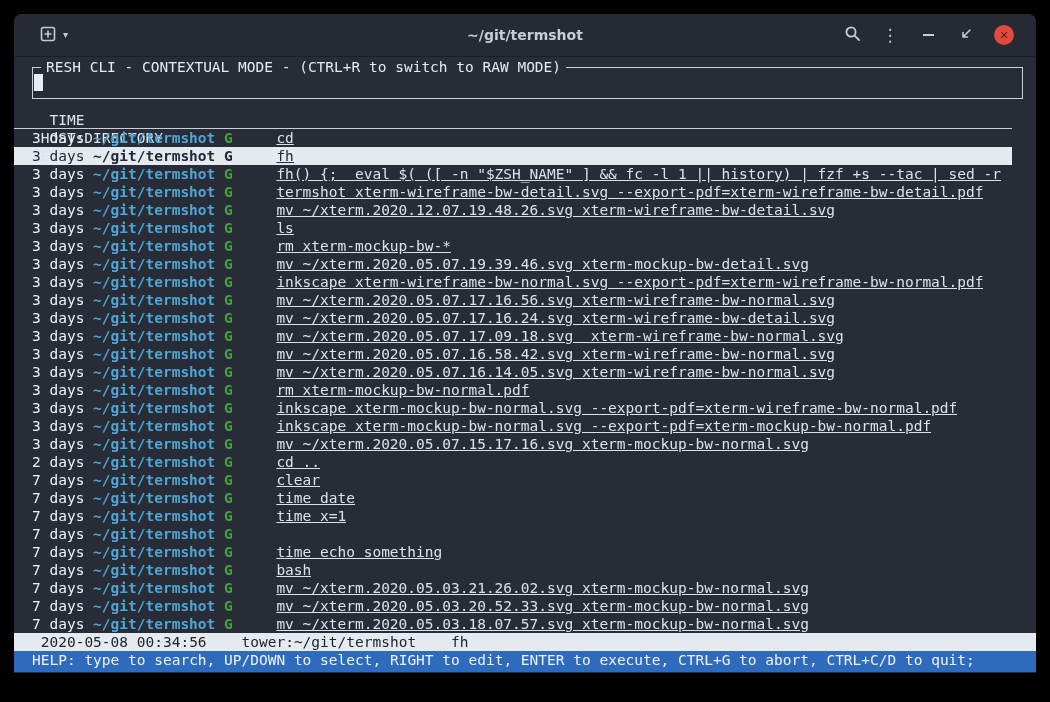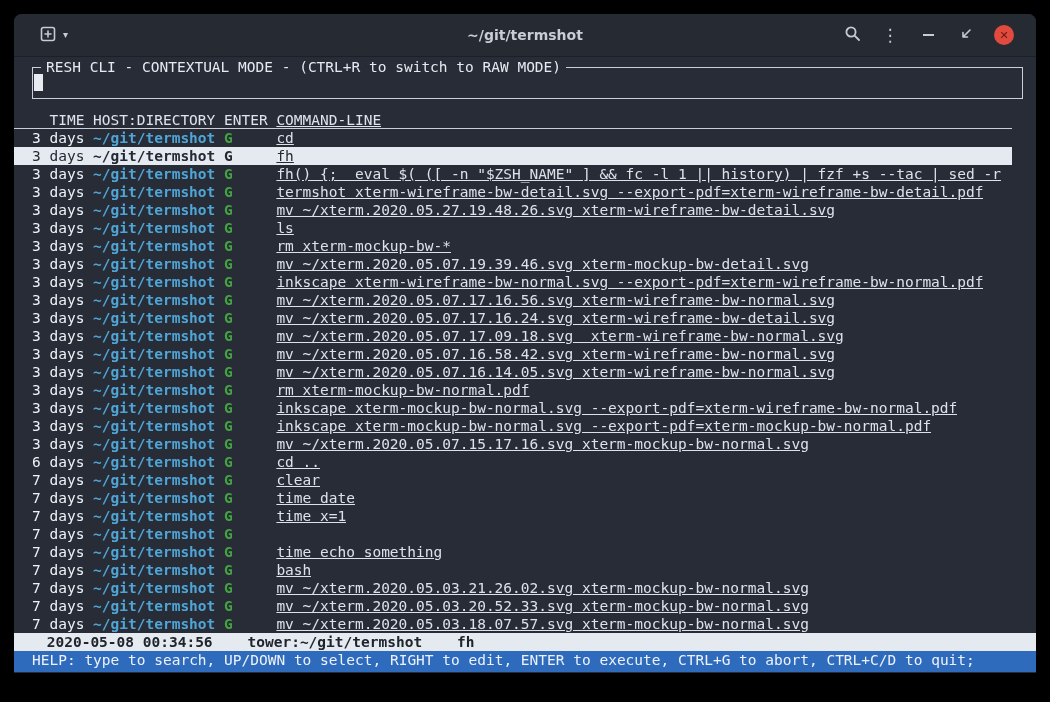--- a/index.html
+++ b/index.html
@@ -42,33 +42,33 @@
   .close-btn { width:20px; height:20px; border-radius:50%; background:var(--close-red);
                display:flex; align-items:center; justify-content:center; border:none; cursor:pointer; }
   .close-x { color:#6d1812; font-size:11px; font-weight:bold; font-family:"DejaVu Sans", sans-serif; line-height:1; }
   
   .terminal { height:616px; overflow:hidden; font-size:14.5px; line-height:18px;
               color:var(--fg); background:var(--terminal-bg); }
   .resh-box { position:relative; margin:10px 13px 0 18px; height:32px; border:1px solid var(--box-border); }
   .box-title { position:absolute; top:-10px; left:8px; padding:0 5px; background:var(--terminal-bg);
                color:#e6eaf0; white-space:pre; }
   .cursor { position:absolute; left:1px; top:6px; width:9px; height:17px; background:#e8ecf2; }
-  .hist-header { margin-top:12px; border-bottom:1px solid var(--box-border); color:#dfe4ec; }
+  .hist-header { margin-top:12px; border-bottom:1px solid var(--box-border); color:#dfe4ec;flex-direction:column; }
   .hist-header, .row { display:flex; height:18px; line-height:18px; padding-left:18px; margin-right:24px; }
   .c-time  { flex:none; width:6ch; text-align:right; white-space:pre; font-weight:normal; color:var(--fg-bright); }
   .c-host  { flex:none; width:14ch; margin-left:1ch; font-weight:bold; color:var(--path-blue); white-space:pre; }
   .c-flags { flex:none; width:5ch; margin-left:1ch; font-weight:bold; color:var(--flag-green); white-space:pre; }
   .c-cmd   { margin-left:1ch; white-space:pre; color:var(--fg); overflow:hidden;text-decoration:underline; }
   .hist-header .c-time, .hist-header .c-host, .hist-header .c-flags, .hist-header .c-cmd
     { font-weight:normal; color:#dfe4ec; }
   .row.selected { background:var(--selection-bg); }
   .row.selected .c-time, .row.selected .c-host, .row.selected .c-flags, .row.selected .c-cmd
     { color:var(--selection-fg); }
-  .status-row { height:18px; line-height:18px; padding-left:24px; background:var(--status-bg);
-                color:var(--status-fg); font-weight:bold; white-space:pre; overflow:hidden; }
+  .status-row { height:18px; line-height:18px; padding-left:18px; background:var(--status-bg);
+                color:var(--status-fg); font-weight:normal; white-space:pre; overflow:hidden; }
   .help-row { height:21px; line-height:19px; padding-left:18px; background:var(--help-bg);
               color:var(--help-fg); white-space:pre; overflow:hidden; }
 </style>
 </head>
 <body>
 
 <div class="screen">
   <div class="window">
 
     <div class="titlebar">
@@ -150,21 +150,21 @@
           <div class="row">
     <span class="c-time">3 days</span>
     <span class="c-host">~/git/termshot</span>
     <span class="c-flags">G</span>
     <span class="c-cmd">termshot xterm-wireframe-bw-detail.svg --export-pdf=xterm-wireframe-bw-detail.pdf</span>
   </div>
           <div class="row">
     <span class="c-time">3 days</span>
     <span class="c-host">~/git/termshot</span>
     <span class="c-flags">G</span>
-    <span class="c-cmd">mv ~/xterm.2020.05.27.19.48.26.svg xterm-wireframe-bw-detail.svg</span>
+    <span class="c-cmd">mv ~/xterm.2020.12.07.19.48.26.svg xterm-wireframe-bw-detail.svg</span>
   </div>
           <div class="row">
     <span class="c-time">3 days</span>
     <span class="c-host">~/git/termshot</span>
     <span class="c-flags">G</span>
     <span class="c-cmd">ls</span>
   </div>
           <div class="row">
     <span class="c-time">3 days</span>
     <span class="c-host">~/git/termshot</span>
@@ -231,21 +231,21 @@
     <span class="c-flags">G</span>
     <span class="c-cmd">inkscape xterm-mockup-bw-normal.svg --export-pdf=xterm-mockup-bw-normal.pdf</span>
   </div>
           <div class="row">
     <span class="c-time">3 days</span>
     <span class="c-host">~/git/termshot</span>
     <span class="c-flags">G</span>
     <span class="c-cmd">mv ~/xterm.2020.05.07.15.17.16.svg xterm-mockup-bw-normal.svg</span>
   </div>
           <div class="row">
-    <span class="c-time">6 days</span>
+    <span class="c-time">2 days</span>
     <span class="c-host">~/git/termshot</span>
     <span class="c-flags">G</span>
     <span class="c-cmd">cd ..</span>
   </div>
           <div class="row">
     <span class="c-time">7 days</span>
     <span class="c-host">~/git/termshot</span>
     <span class="c-flags">G</span>
     <span class="c-cmd">clear</span>
   </div>

